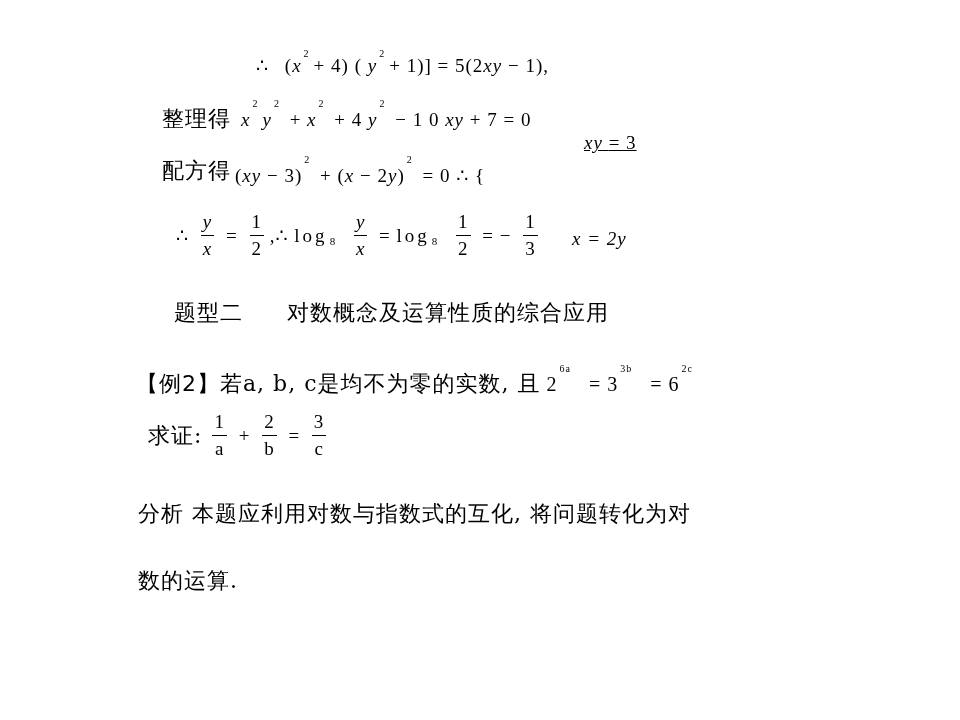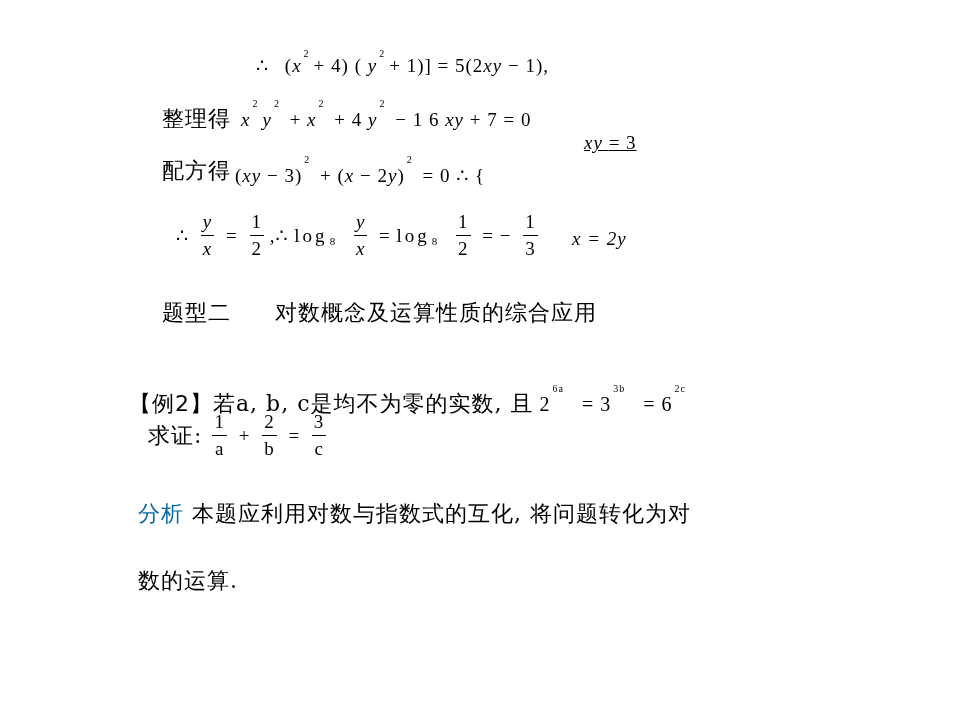--- a/index.html
+++ b/index.html
@@ -8,42 +8,42 @@
       font-family: "Liberation Serif", "DejaVu Serif", serif; color: #000;
     }
     .abs { position: absolute; white-space: nowrap; }
     .math { font-family: "Liberation Serif", "DejaVu Serif", serif; font-size: 19px; letter-spacing: 1px; }
     .it { font-style: italic; }
     .cn { font-family: "DejaVu Serif", "Liberation Serif", serif; font-size: 22px; letter-spacing: 1px; }
     sup.s { font-size: 10px; position: relative; top: -6px; vertical-align: top; margin: 0 4px 0 2px; }
     .frac { display: inline-block; vertical-align: middle; text-align: center; margin: 0 6px; }
     .frac .num { display: block; padding: 0 2px 3px; font-size: 19px; line-height: 20px; }
     .frac .den { display: block; padding: 3px 2px 0; font-size: 19px; line-height: 20px; border-top: 1px solid #000; }
-    .red { color: #0369a1; }
+    .red { color: #000000; }
     .sub8 { font-size: 11px; position: relative; top: 5px; margin: 0 6px 0 2px; }
   </style>
 </head>
 <body>
 
 <div class="abs math" style="left:212px; top:54px;margin-left:44px;">
   <span>∴</span>
   <span style="margin-left:10px;">(</span><span class="it">x</span><sup class="s">2</sup><span>+ 4)  (</span>
   <span class="it">y</span><sup class="s">2</sup><span>+ 1)] = 5(2</span><span class="it">xy</span>
   <span>− 1),</span>
 </div>
 
 <div class="abs" style="left:162px; top:104px;">
   <span class="cn">整理得</span>
   <span class="math" style="margin-left:6px;">
     <span class="it">x</span><sup class="s">2</sup><span class="it">y</span><sup class="s">2</sup>
     <span>+</span>
     <span class="it">x</span><sup class="s">2</sup>
     <span>+ 4</span>
     <span class="it">y</span><sup class="s">2</sup>
-    <span>− 1 6</span>
+    <span>− 1 0</span>
     <span class="it">xy</span>
     <span>+ 7 = 0</span>
   </span>
 </div>
 
 <div class="abs" style="left:162px; top:156px;">
   <span class="cn">配方得</span>
   <span class="math" style="position:relative; top:4px;font-family:Liberation Serif, serif;">
     <span>(</span><span class="it">xy</span>
     <span>− 3)</span><sup class="s">2</sup>
@@ -69,26 +69,26 @@
   <span style="vertical-align:middle; margin-left:-6px;">,∴</span>
   <span style="vertical-align:middle; letter-spacing:3px;">log</span><span class="sub8" style="vertical-align:middle;">8</span>
   <span class="frac it"><span class="num">y</span><span class="den">x</span></span>
   <span style="vertical-align:middle;">=</span>
   <span style="vertical-align:middle; letter-spacing:3px;">log</span><span class="sub8" style="vertical-align:middle;">8</span>
   <span class="frac"><span class="num">1</span><span class="den">2</span></span>
   <span style="vertical-align:middle;">= −</span>
   <span class="frac"><span class="num">1</span><span class="den">3</span></span>
 </div>
 
-<div class="abs cn" style="left:162px; top:298px;">
+<div class="abs cn" style="left:174px; top:298px;">
   <span>题型二</span>
   <span style="margin-left:36px;">对数概念及运算性质的综合应用</span>
 </div>
 
-<div class="abs cn" style="left:129px; top:369px;margin-top:20px;">
+<div class="abs cn" style="left:136px; top:369px;">
   <span style="font-family:'DejaVu Sans','Liberation Sans',sans-serif;">【例2】</span><span>若a, b, c是均不为零的实数, 且</span><span class="math" style="font-size:20px;">
     <span>2</span><sup class="s" style="margin-right:12px;">6a</sup>
     <span>=</span>
     <span>3</span><sup class="s" style="margin-right:12px;">3b</sup>
     <span>=</span>
     <span>6</span><sup class="s">2c</sup>
   </span>
 </div>
 
 <div class="abs" style="left:148px; top:412px;">

